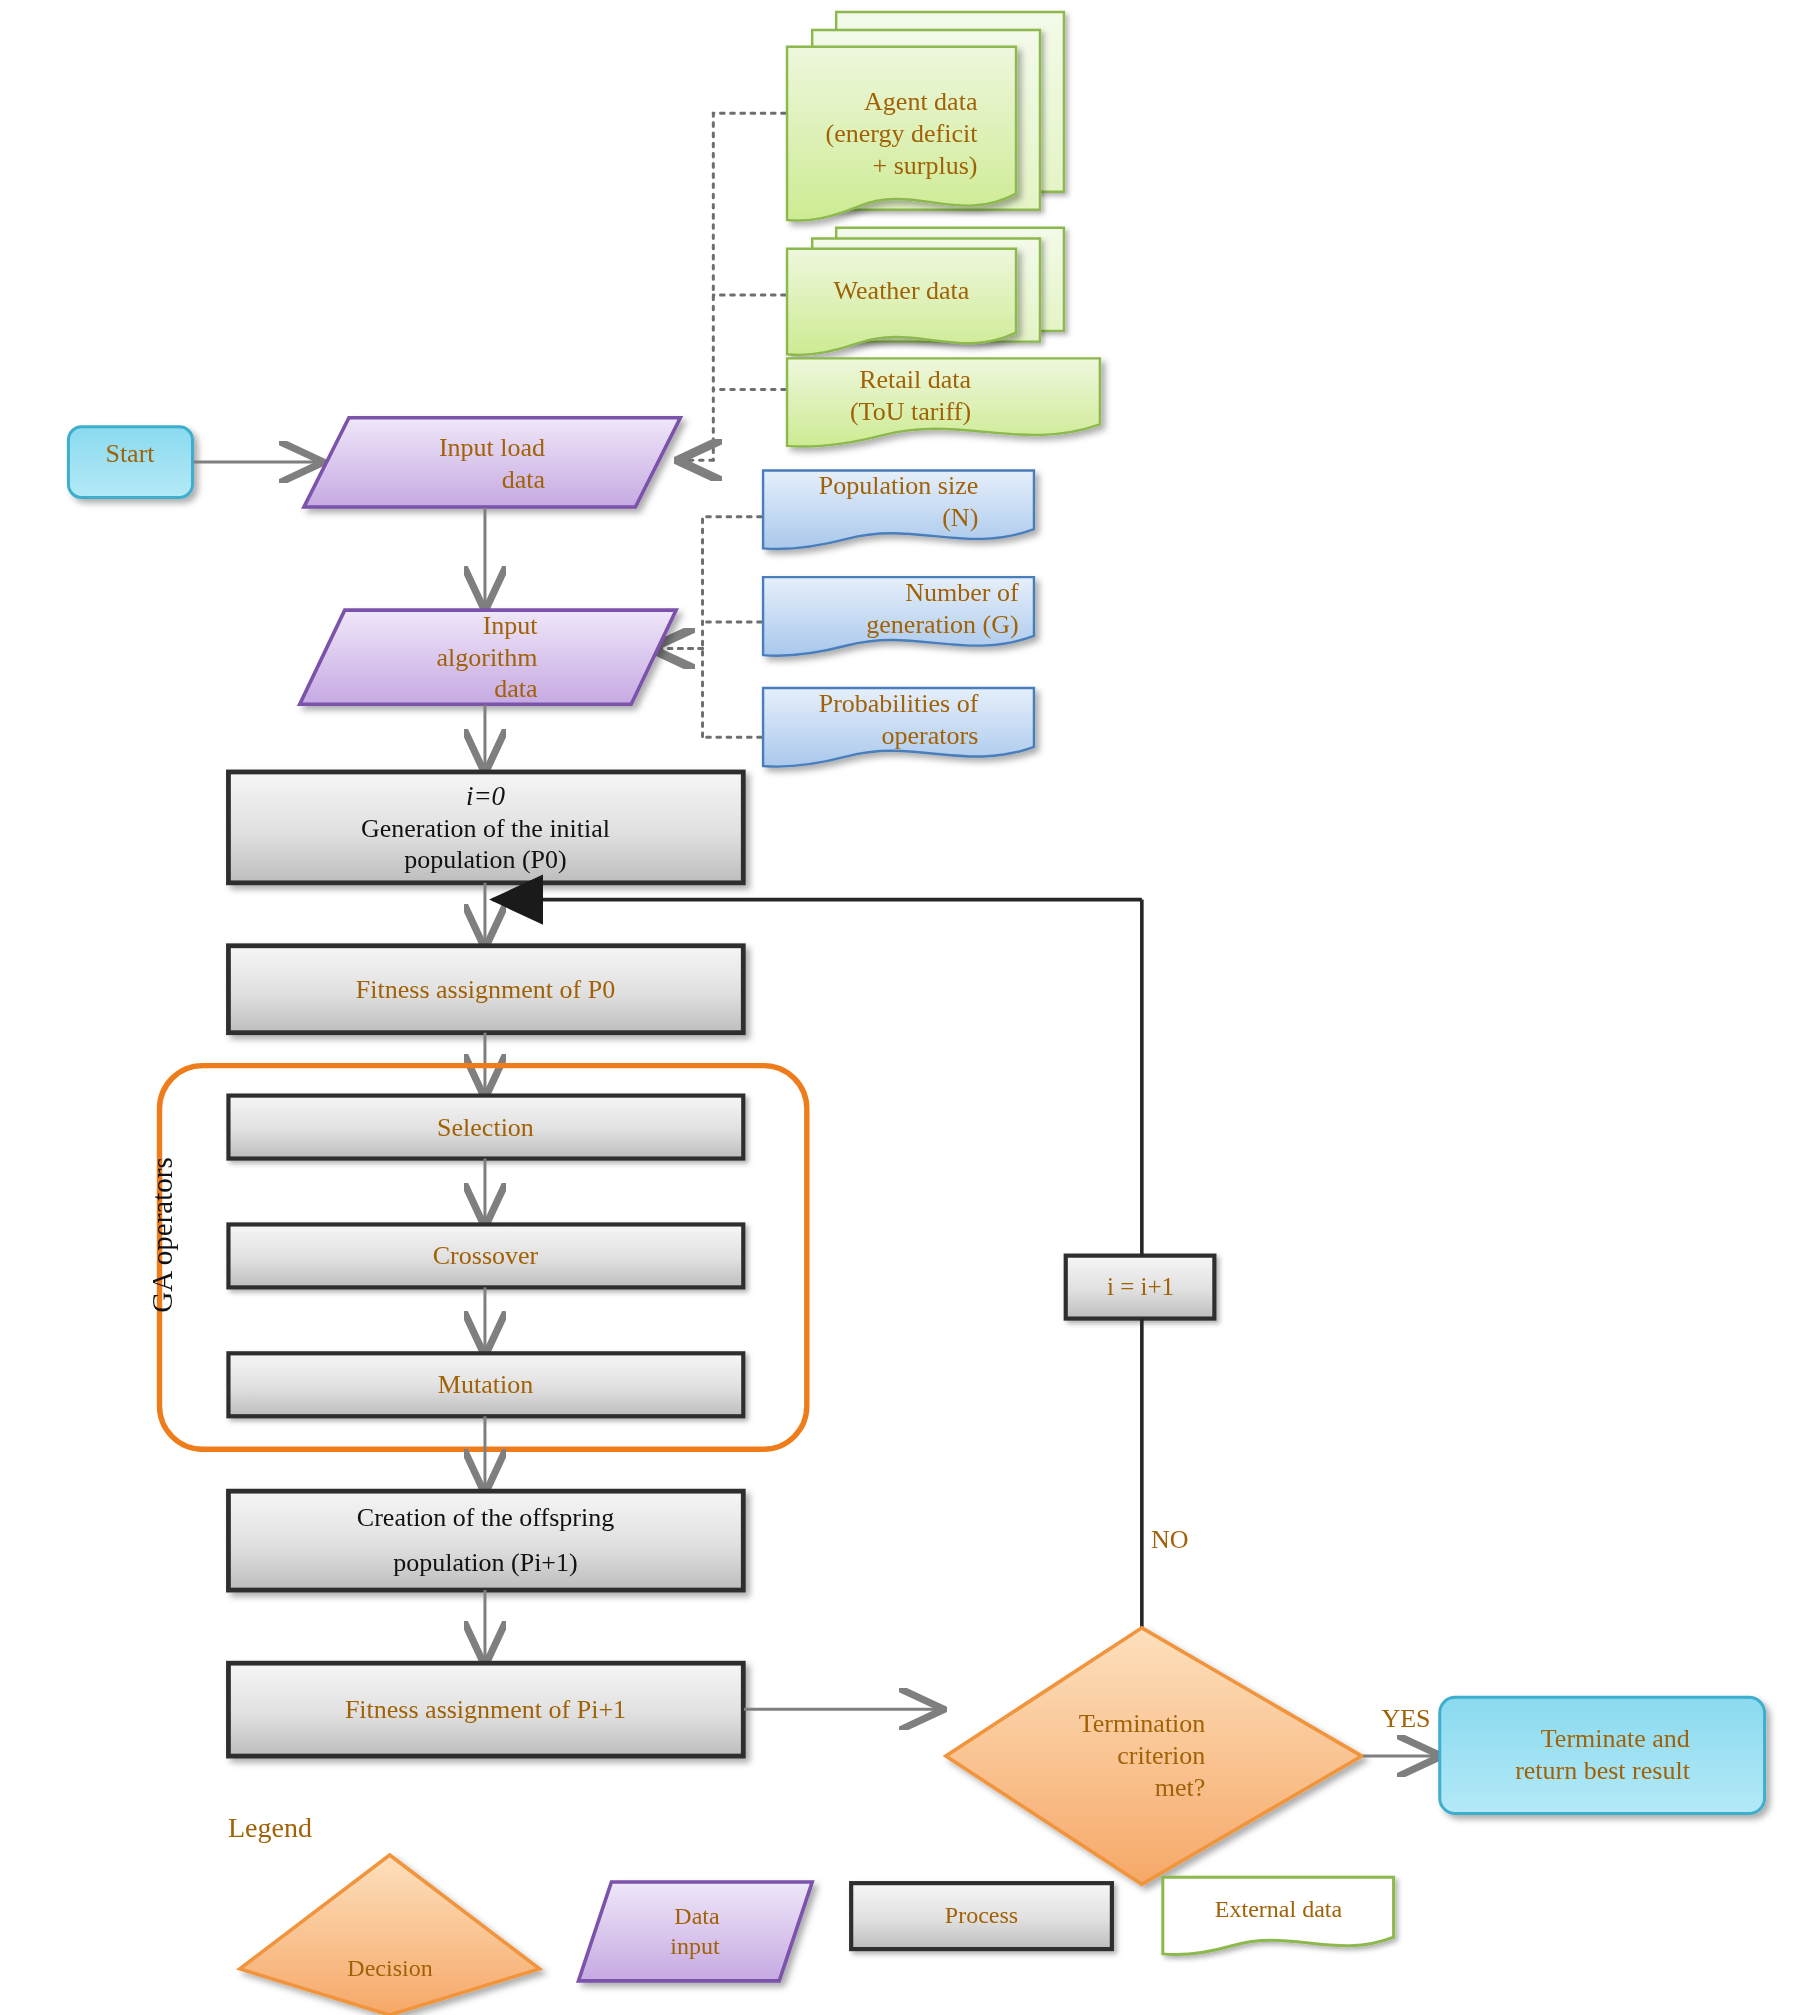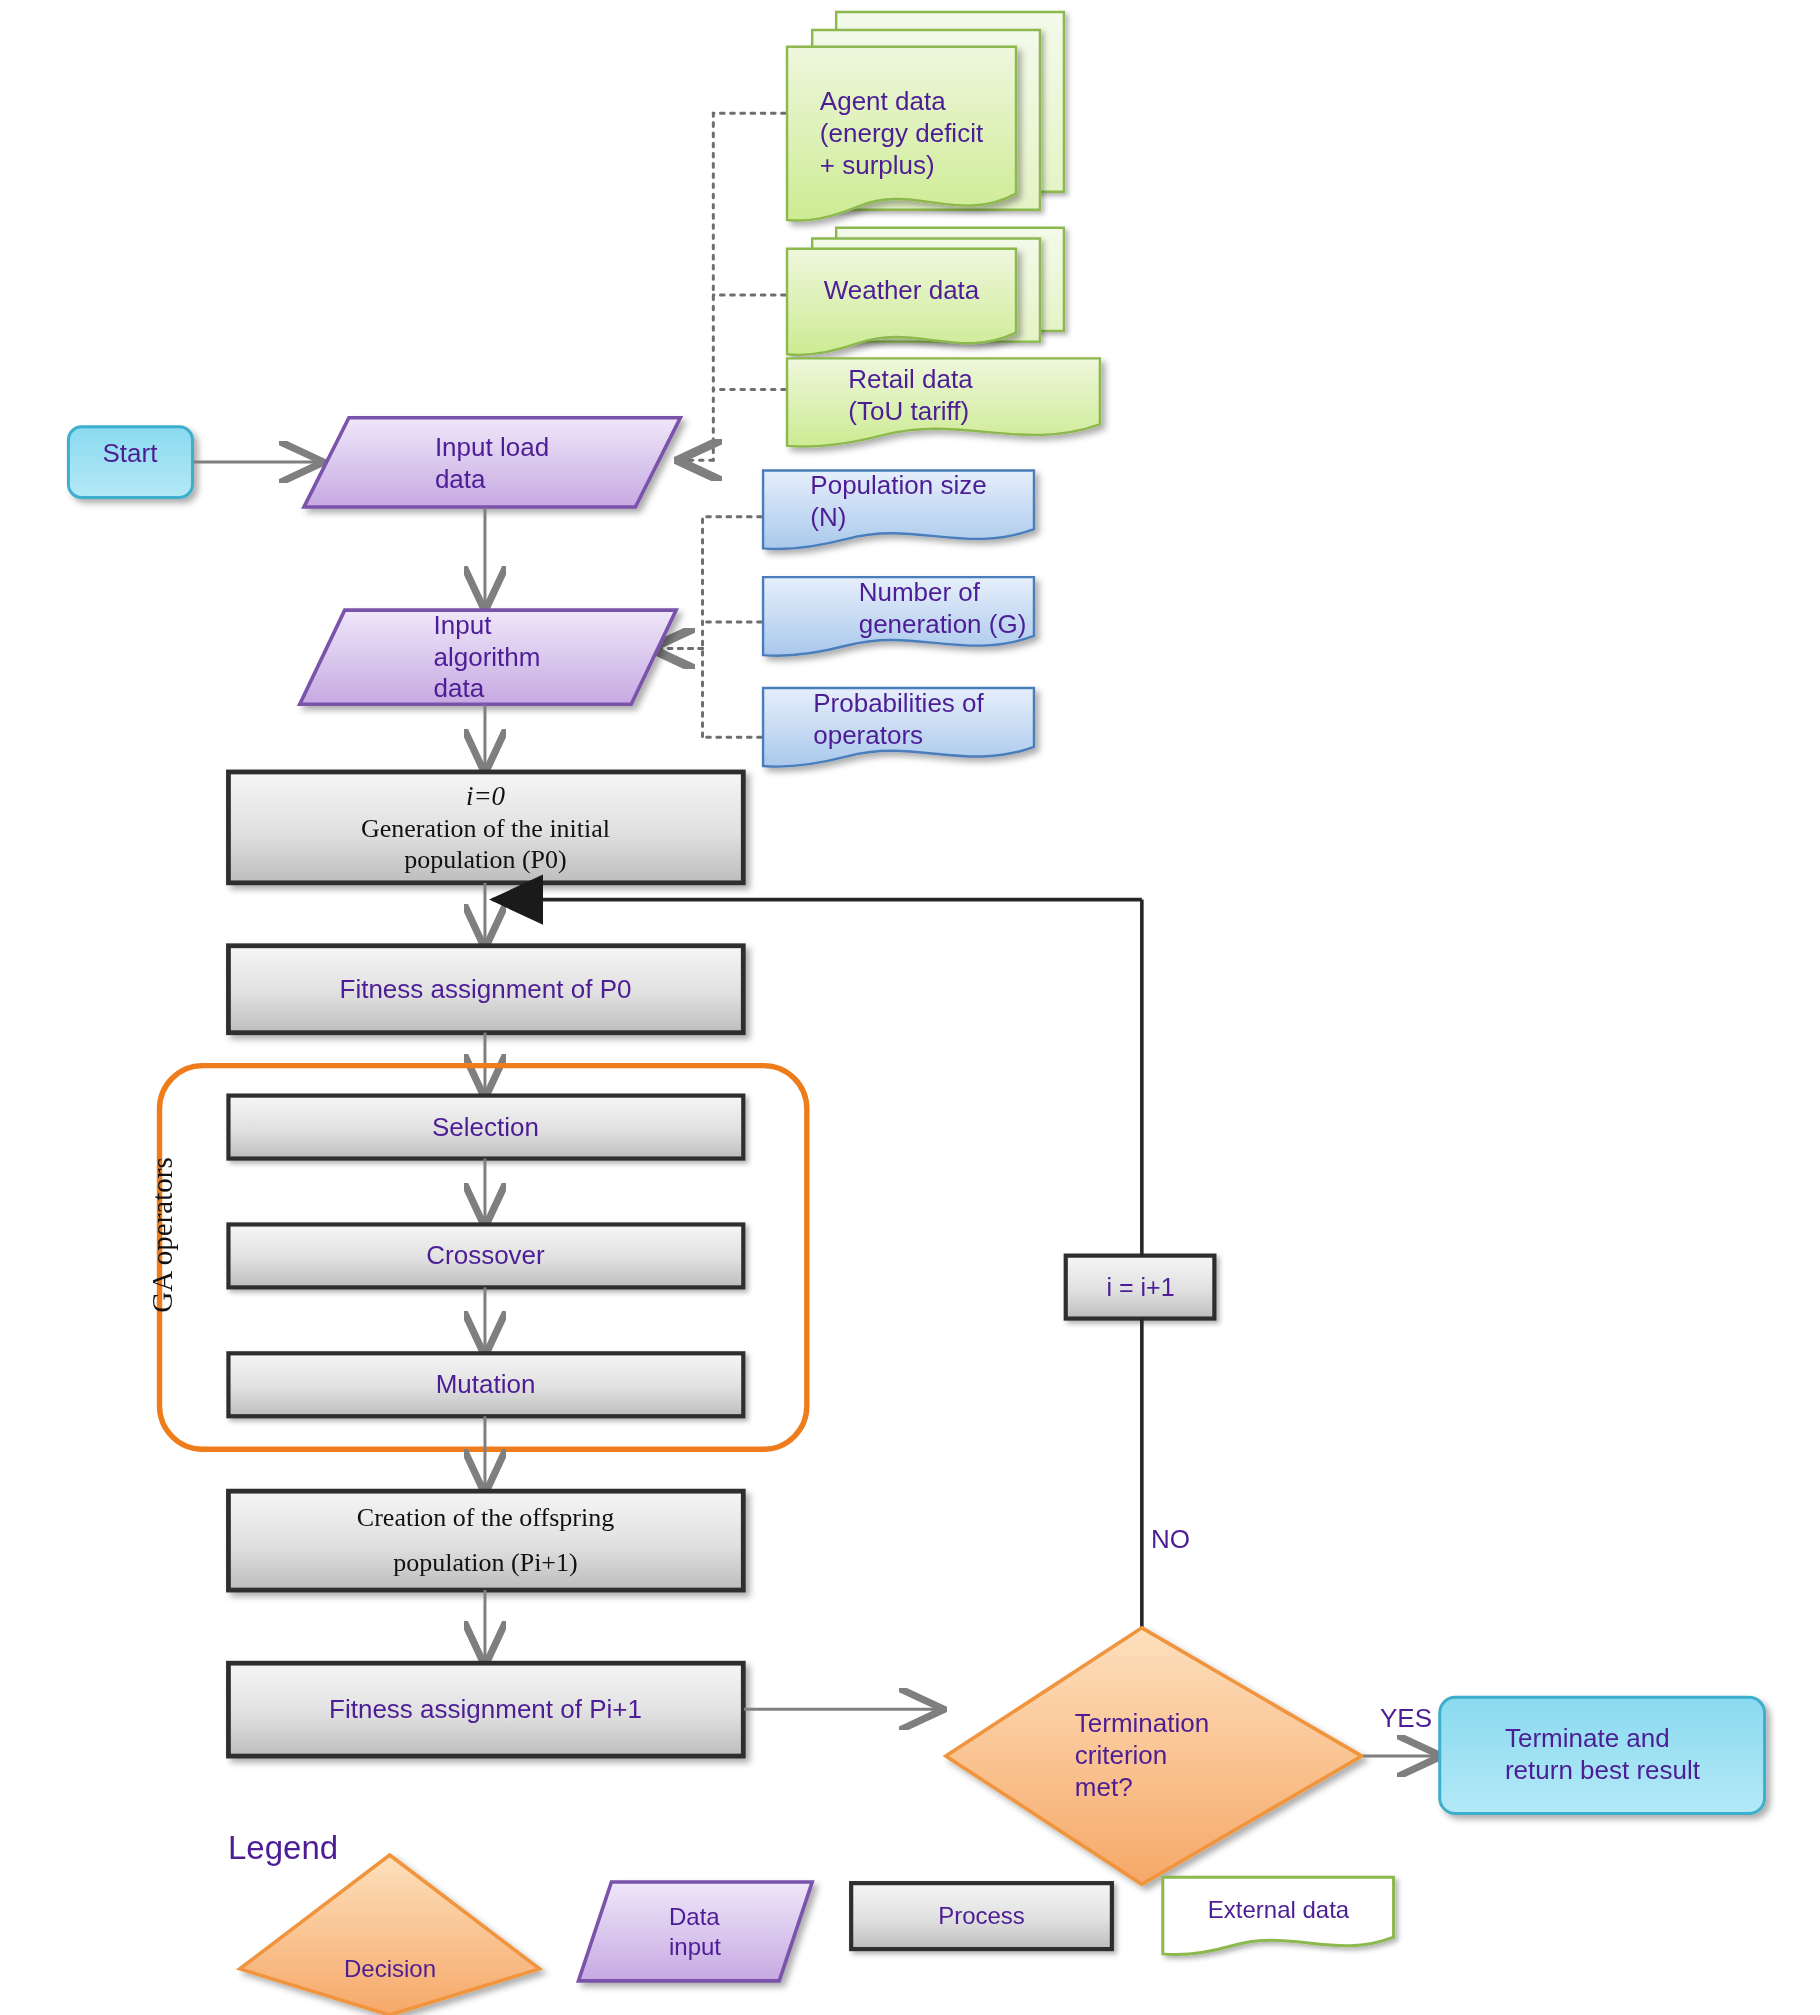--- a/index.html
+++ b/index.html
@@ -1,21 +1,21 @@
 <!DOCTYPE html>
 <html style="font-size:9.6px"><head>
 <meta charset="utf-8">
 <style>
   html,body{margin:0;padding:0;background:#ffffff;}
   body{width:1821px;height:2015px;position:relative;overflow:hidden;
        font-family:"Liberation Serif","DejaVu Serif",serif;}
   #stage{position:absolute;left:0;top:0;width:1821px;height:2015px;}
   svg#flow{position:absolute;left:0;top:0;width:1821px;height:2015px;}
-  .lbl{position:absolute;text-align:left;color:#4c1d95;line-height:1.22;
-       font-family:Liberation Sans, sans-serif;
+  .lbl{position:absolute;text-align:right;color:#a16207;line-height:1.22;
+       font-family:Liberation Serif, serif;
        display:flex;align-items:center;justify-content:center;
        white-space:pre-line;pointer-events:none;}
   .t38{font-size:27px;}
   .t40{font-size:24px;}
   .t42{font-size:25px;}
   .t44{font-size:26px;}
   .ital{font-style:italic;}
 </style>
 </head>
 <body>
@@ -252,21 +252,21 @@
 return best result</div>
 
 <div class="lbl t44" style="left:1151px;top:1522px;width:84px;height:36px;justify-content:flex-start;">NO</div>
 <div class="lbl t44" style="left:1361px;top:1701px;width:90px;height:36px;">YES</div>
 
 <div style="position:absolute;left:36px;top:1217px;width:252px;height:36px;
             transform:rotate(-90deg);transform-origin:center center;
             display:flex;align-items:center;justify-content:center;
             font-family:'Liberation Serif',serif;font-size:29px;color:#111;">GA operators</div>
 
-<div class="lbl t46" style="left:228px;top:1810px;width:150px;height:36px;font-size:33px;justify-content:flex-start;margin-top:20px;">Legend</div>
+<div class="lbl t46" style="left:228px;top:1810px;width:150px;height:36px;font-size:28px;justify-content:flex-start;">Legend</div>
 
 <div class="lbl t40" style="left:306px;top:1951px;width:168px;height:36px;">Decision</div>
 <div class="lbl t40" style="left:623px;top:1897px;width:144px;height:69px;">Data
 input</div>
 <div class="lbl t40" style="left:851px;top:1883px;width:261px;height:66px;">Process</div>
 <div class="lbl t40" style="left:1163px;top:1880px;width:231px;height:60px;">External data</div>
 
 </div>
 
 

